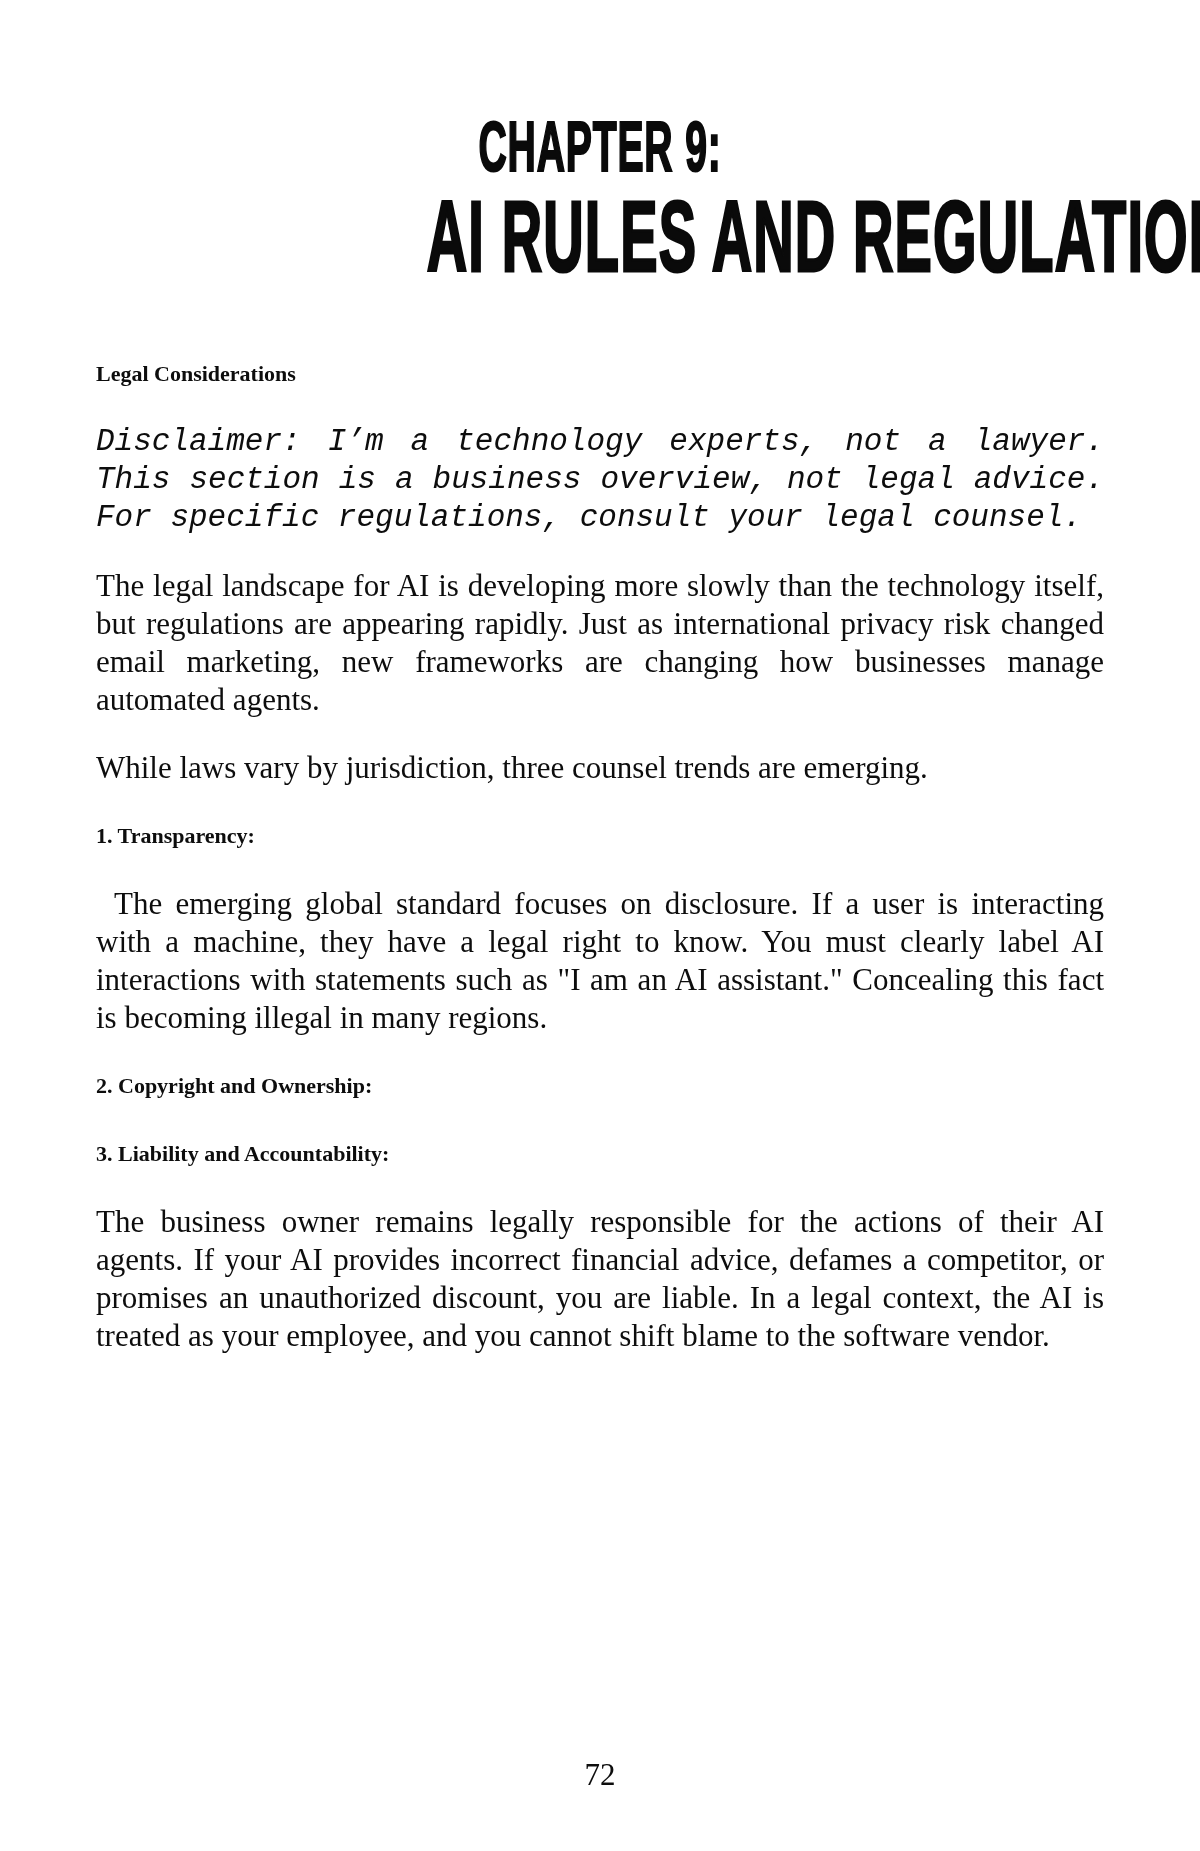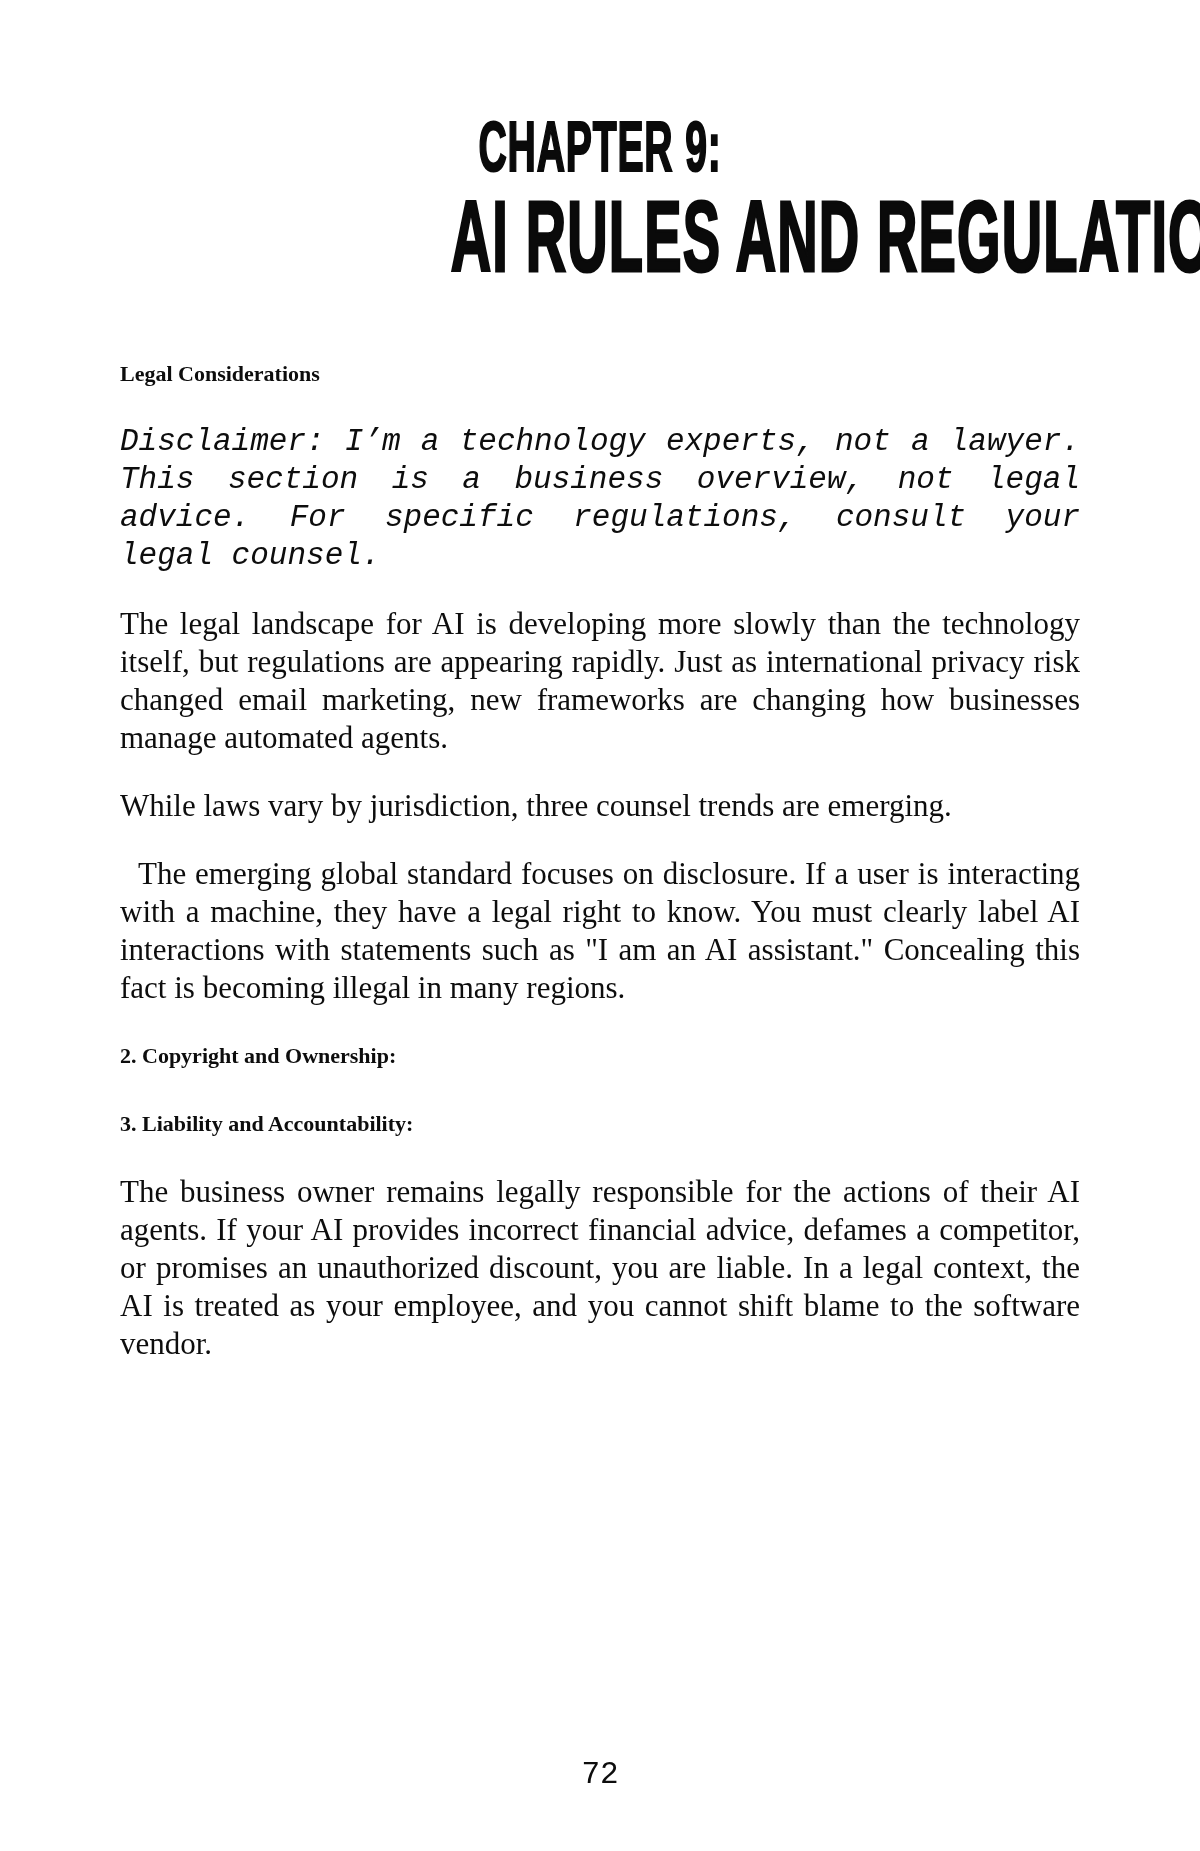--- a/index.html
+++ b/index.html
@@ -12,21 +12,21 @@
     height: 1851px;
     position: relative;
     overflow: hidden;
     color: #0d0d0d;
     font-family: "Liberation Serif", "DejaVu Serif", serif;
   }
   .page {
     position: relative;
     width: 100%;
     height: 100%;
-    padding: 0 120px;
+    padding: 0 96px;
     box-sizing: border-box;
   }
   .title-block {
     padding-top: 112px;
     text-align: center;
     font-family: "Liberation Sans", "DejaVu Sans", sans-serif;
     font-weight: 700;
     color: #0a0a0a;
     white-space: nowrap;
   }
@@ -79,21 +79,20 @@
   }
   .page-number {
     position: absolute;
     top: 1756px;
     left: 0;
     width: 100%;
     text-align: center;
     font-size: 31px;
     line-height: 38px;
     color: #0d0d0d;
-    font-family: Liberation Mono, monospace;
   }
 </style>
 </head>
 <body>
 
 <div class="page">
 
   <header class="title-block">
     <div class="title-kicker">
       <span class="squeeze">CHAPTER 9:</span>
@@ -101,20 +100,21 @@
     <div class="title-main">
       <span class="squeeze">AI RULES AND REGULATIONS</span>
     </div>
   </header>
 
   <main class="content" id="content">
       <h3 class="heading">Legal Considerations</h3>
       <p class="para italic">Disclaimer: I’m a technology experts, not a lawyer. This section is a business overview, not legal advice. For specific regulations, consult your legal counsel.</p>
       <p class="para">The legal landscape for AI is developing more slowly than the technology itself, but regulations are appearing rapidly. Just as international privacy risk changed email marketing, new frameworks are changing how businesses manage automated agents.</p>
       <p class="para">While laws vary by jurisdiction, three counsel trends are emerging.</p>
+      <h3 class="heading">1. Transparency:</h3>
       <p class="para indent">The emerging global standard focuses on disclosure. If a user is interacting with a machine, they have a legal right to know. You must clearly label AI interactions with statements such as "I am an AI assistant." Concealing this fact is becoming illegal in many regions.</p>
       <h3 class="heading">2. Copyright and Ownership:</h3>
       <h3 class="heading">3. Liability and Accountability:</h3>
       <p class="para">The business owner remains legally responsible for the actions of their AI agents. If your AI provides incorrect financial advice, defames a competitor, or promises an unauthorized discount, you are liable. In a legal context, the AI is treated as your employee, and you cannot shift blame to the software vendor.</p>
     </main>
 
   <footer class="page-number">72</footer>
 
 </div>
 

